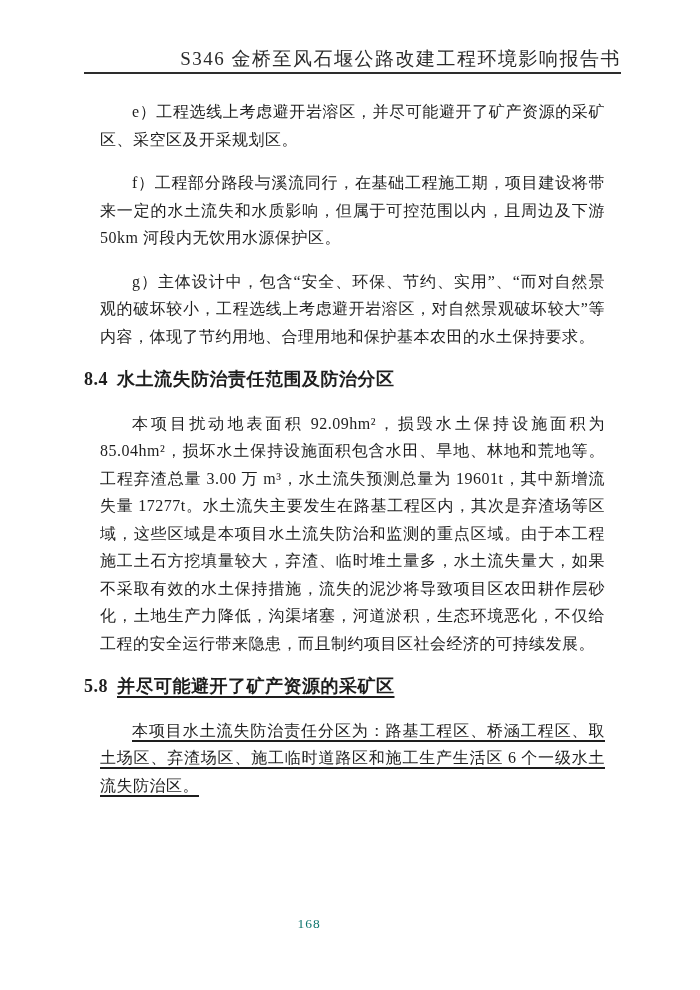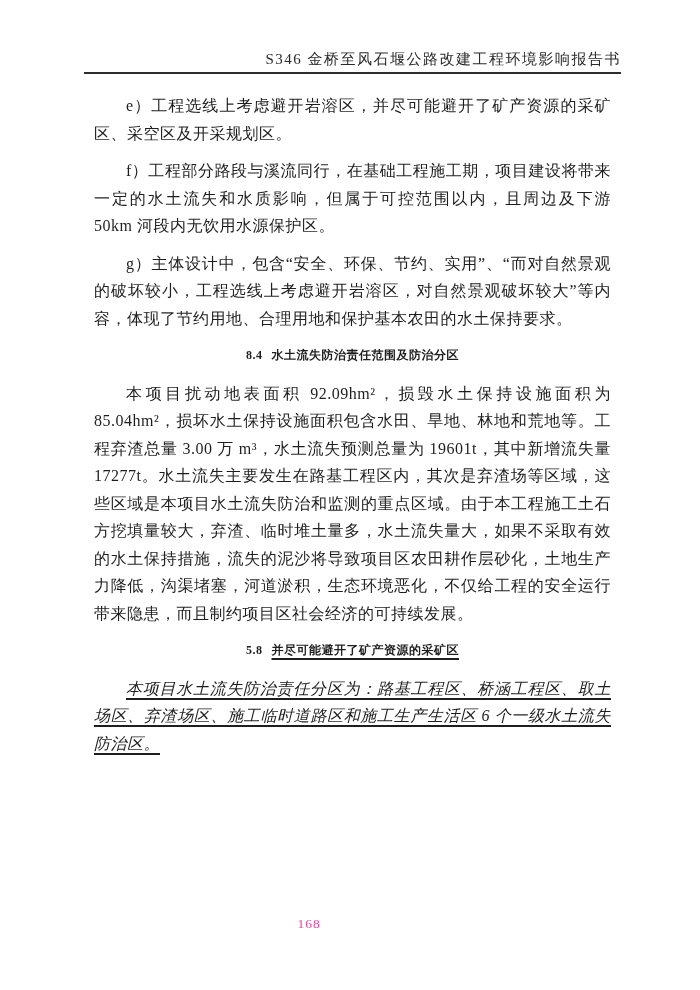--- a/index.html
+++ b/index.html
@@ -18,78 +18,77 @@
   }
   
   .header {
     position: absolute;
     left: 84px;
     width: 537px;
     top: 50px;
   }
   .header-title {
     text-align: right;
-    font-size: 15px;
+    font-size: 19px;
     letter-spacing: 1.5px;
     color: #2a2a2a;
     line-height: 18px;
   }
   .header-rule {
     margin-top: 4px;
     border-bottom: 2px solid #2d2d2d;
   }
   
   .content {
     position: absolute;
     left: 84px;
     width: 537px;
     top: 82px;
     font-size: 16px;
     line-height: 27.5px;
     text-align: justify;
     letter-spacing: 0.5px;
   }
   .content p {
-    margin: 10px;
+    margin: 16px;
     text-indent: 2em;
   }
   .section-heading {
     margin: 0;
-    font-size: 12px;
+    font-size: 18px;
     font-weight: bold;
     line-height: 27.5px;
     font-family: "Liberation Sans", "DejaVu Sans", sans-serif;
-    text-align: center;
+    text-align: left;
     letter-spacing: 0.5px;
   }
   .heading-number {
     margin-right: 9px;
     font-family: "Liberation Serif", "DejaVu Serif", serif;
     font-weight: bold;
   }
   .section-heading.underlined .heading-title {
     text-decoration: underline;
     text-decoration-thickness: 1.5px;
     text-underline-offset: 4px;
   }
   p.underlined-para {
     text-decoration: underline;
     text-decoration-thickness: 1.5px;
     text-underline-offset: 4px;
-    font-style: italic;
   }
   
   .footer {
     position: absolute;
     left: 0;
     width: 618px;
     top: 916px;
     text-align: center;
     font-size: 13.5px;
-    color: #ec4899;
+    color: #0f766e;
     letter-spacing: 1px;
   }
 </style>
 </head>
 <body>
 
 <div class="page">
 
   <div class="header">
     <div class="header-title">S346 金桥至风石堰公路改建工程环境影响报告书</div>

